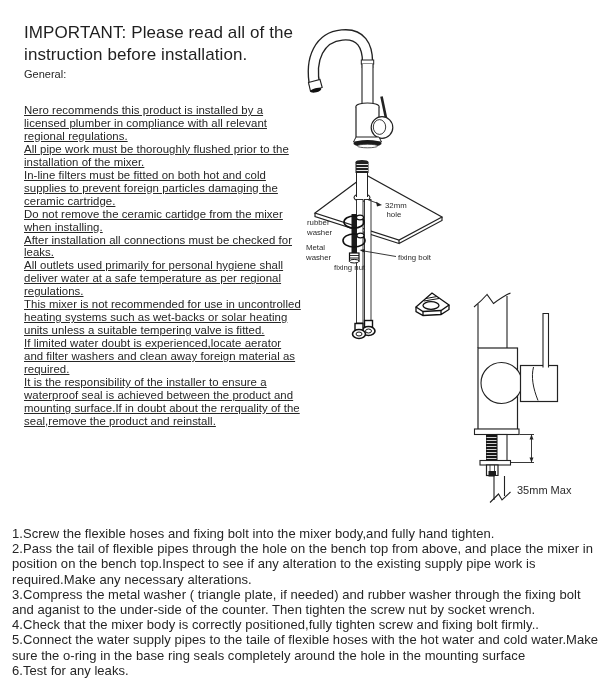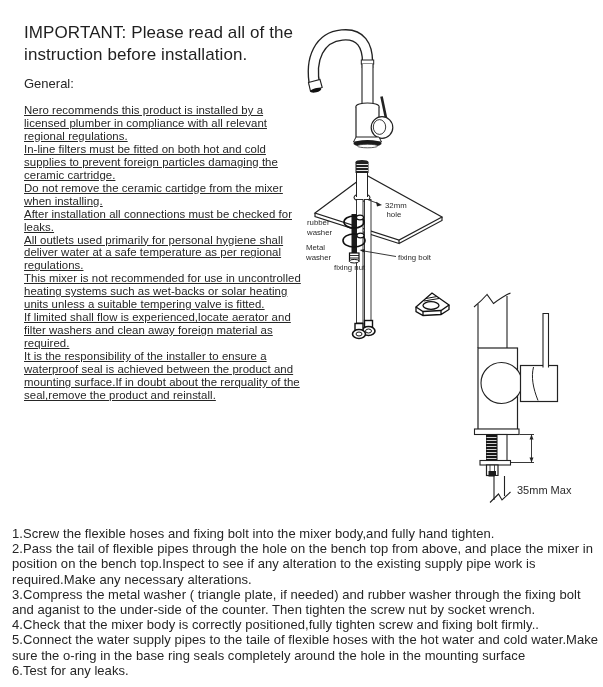--- a/index.html
+++ b/index.html
@@ -6,21 +6,21 @@
   .page{
     position:relative;width:603px;height:687px;background:#ffffff;
     font-family:"Liberation Sans",sans-serif;color:#262626;overflow:hidden;
   }
   .abs{position:absolute;}
   .doc-title{
     left:24px;top:22px;width:288px;
     font-size:17px;line-height:21.5px;color:#1f1f1f;letter-spacing:0.1px;
   }
   .general-heading{
-    left:24px;top:76px;font-size:13px;color:#262626;
+    left:24px;top:68px;font-size:11px;color:#262626;
   }
   .general-paragraphs{
     left:24px;top:104px;width:277px;
     font-size:11.4px;line-height:12.95px;letter-spacing:0.05px;text-decoration:underline;
   }
   .steps{
     left:12px;top:526px;width:589px;
     font-size:13px;line-height:15.2px;letter-spacing:0.05px;
   }
   .diagram-svg{left:290px;top:10px;}
@@ -32,26 +32,27 @@
 <body>
 
 <div class="page">
 
   <div class="abs doc-title">IMPORTANT: Please read all of the instruction before installation.</div>
 
   <div class="abs general-heading">General:</div>
 
   <div class="abs general-paragraphs">
       <div>Nero recommends this product is installed by a licensed plumber in compliance with all relevant regional regulations.</div>
+      <div>All pipe work must be thoroughly flushed prior to the installation of the mixer.</div>
       <div>In-line filters must be fitted on both hot and cold supplies to prevent foreign particles damaging the ceramic cartridge.</div>
       <div>Do not remove the ceramic cartidge from the mixer when installing.</div>
       <div>After installation all connections must be checked for leaks.</div>
       <div>All outlets used primarily for personal hygiene shall deliver water at a safe temperature as per regional regulations.</div>
       <div>This mixer is not recommended for use in uncontrolled heating systems such as wet-backs or solar heating units unless a suitable tempering valve is fitted.</div>
-      <div>If limited shall flow is experienced,locate aerator and filter washers and clean away foreign material as required.</div>
+      <div>If limited water doubt is experienced,locate aerator and filter washers and clean away foreign material as required.</div>
       <div>It is the responsibility of the installer to ensure a waterproof seal is achieved between the product and mounting surface.If in doubt about the rerquality of the seal,remove the product and reinstall.</div>
     </div>
 
   <div class="abs steps">
       <div>1.Screw the flexible hoses and fixing bolt into the mixer body,and fully hand tighten.</div>
       <div>2.Pass the tail of flexible pipes through the hole on the bench top from above, and place the mixer in position on the bench top.Inspect to see if any alteration to the existing supply pipe work is required.Make any necessary alterations.</div>
       <div>3.Compress the metal washer ( triangle plate, if needed) and rubber washer through the fixing bolt and aganist to the under-side of the counter. Then tighten the screw nut by socket wrench.</div>
       <div>4.Check that the mixer body is correctly positioned,fully tighten screw and fixing bolt firmly..</div>
       <div>5.Connect the water supply pipes to the taile of flexible hoses with the hot water and cold water.Make sure the o-ring in the base ring seals completely around the hole in the mounting surface</div>
       <div>6.Test for any leaks.</div>

